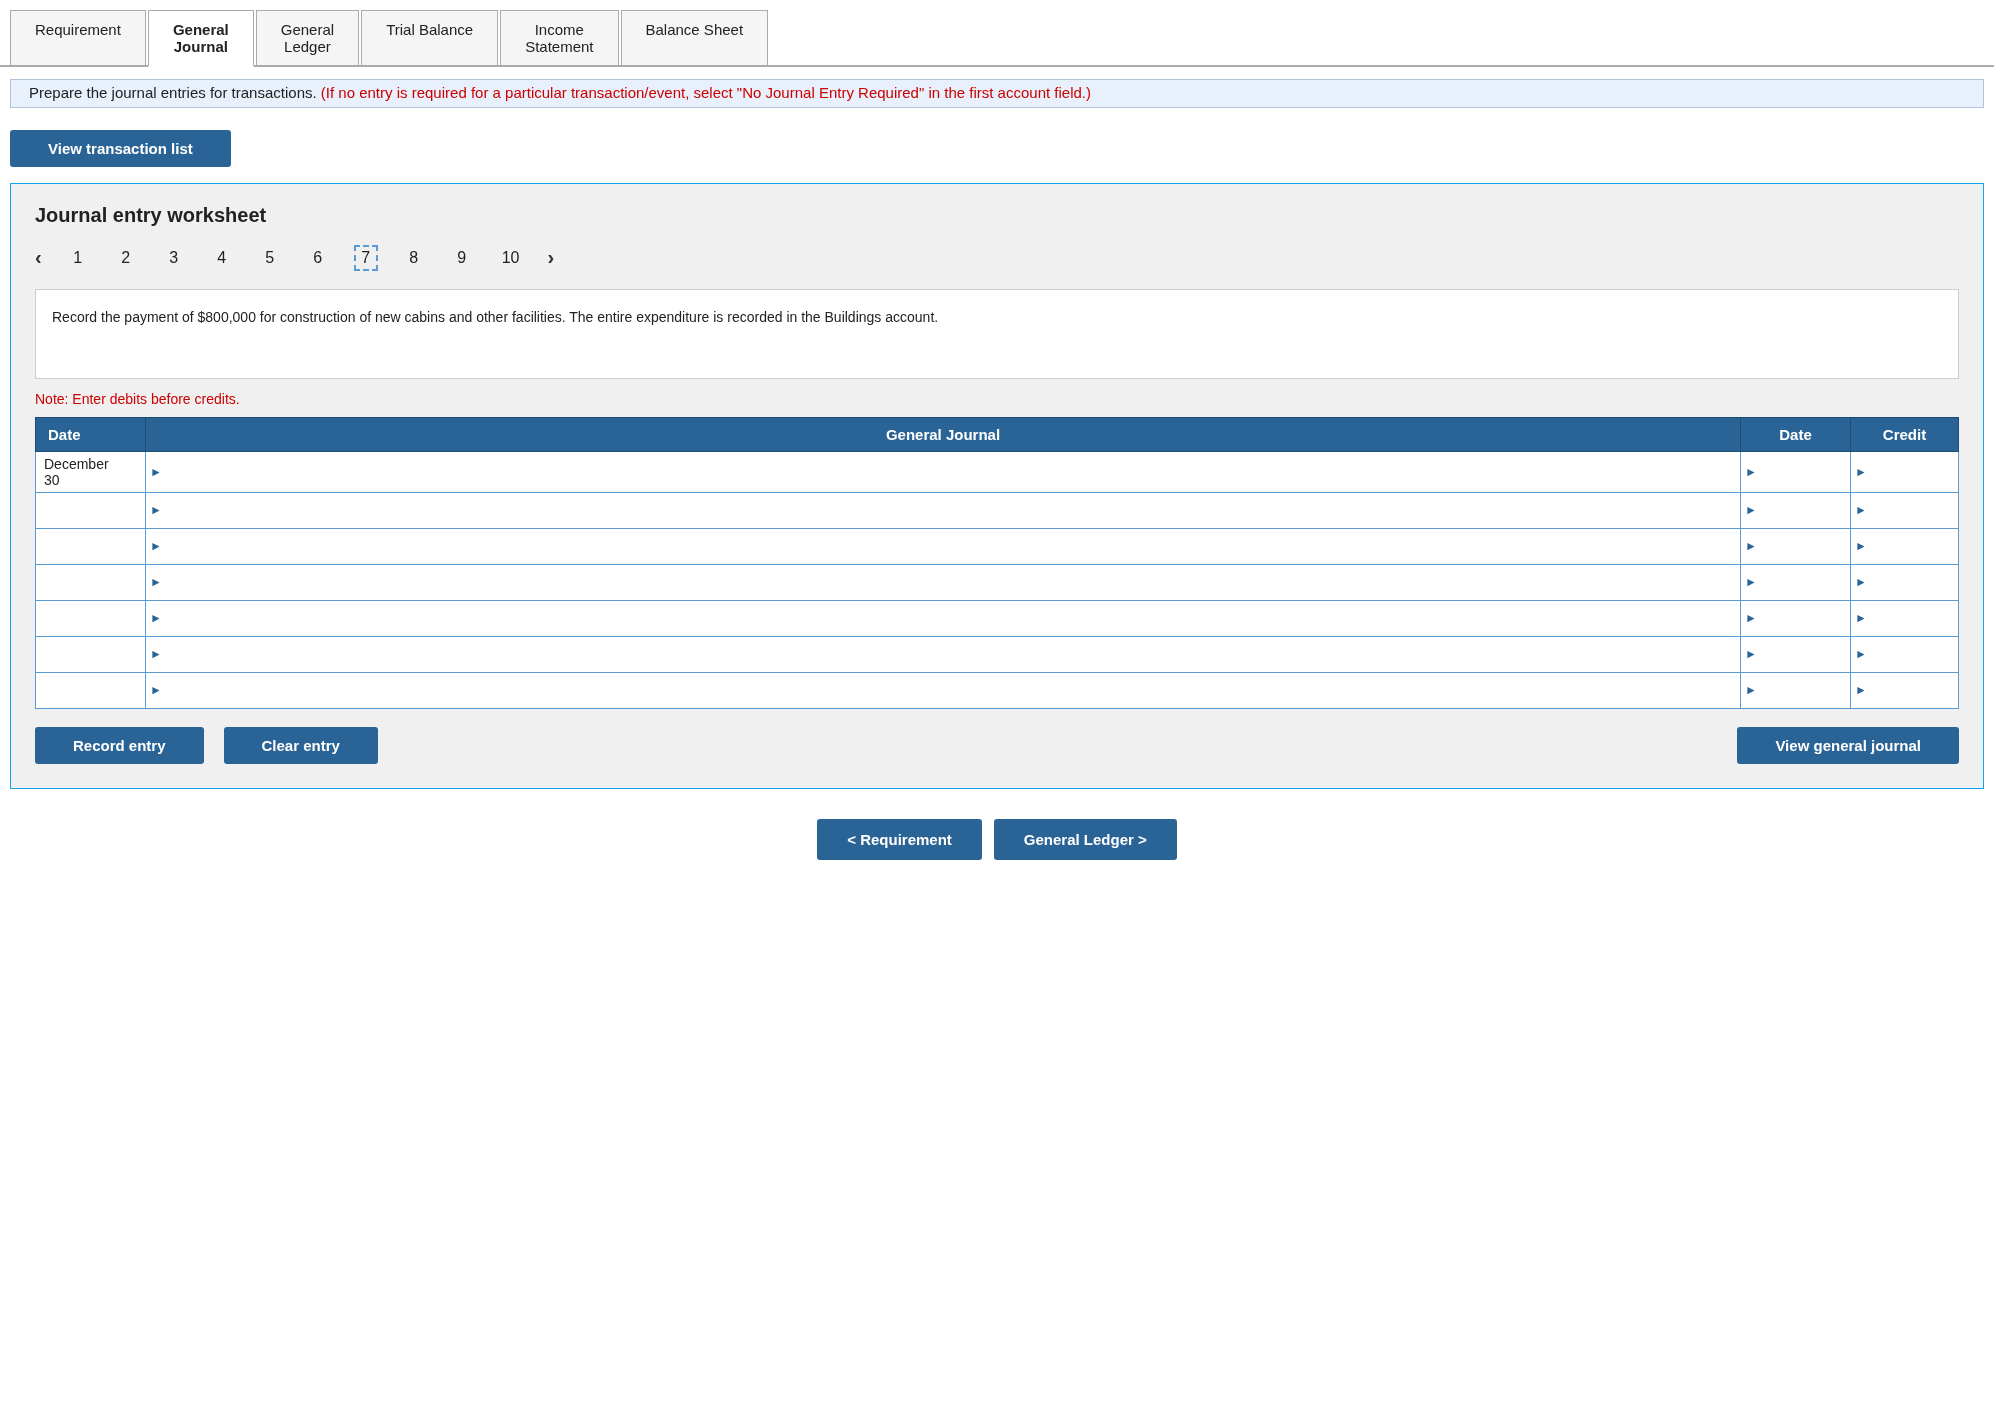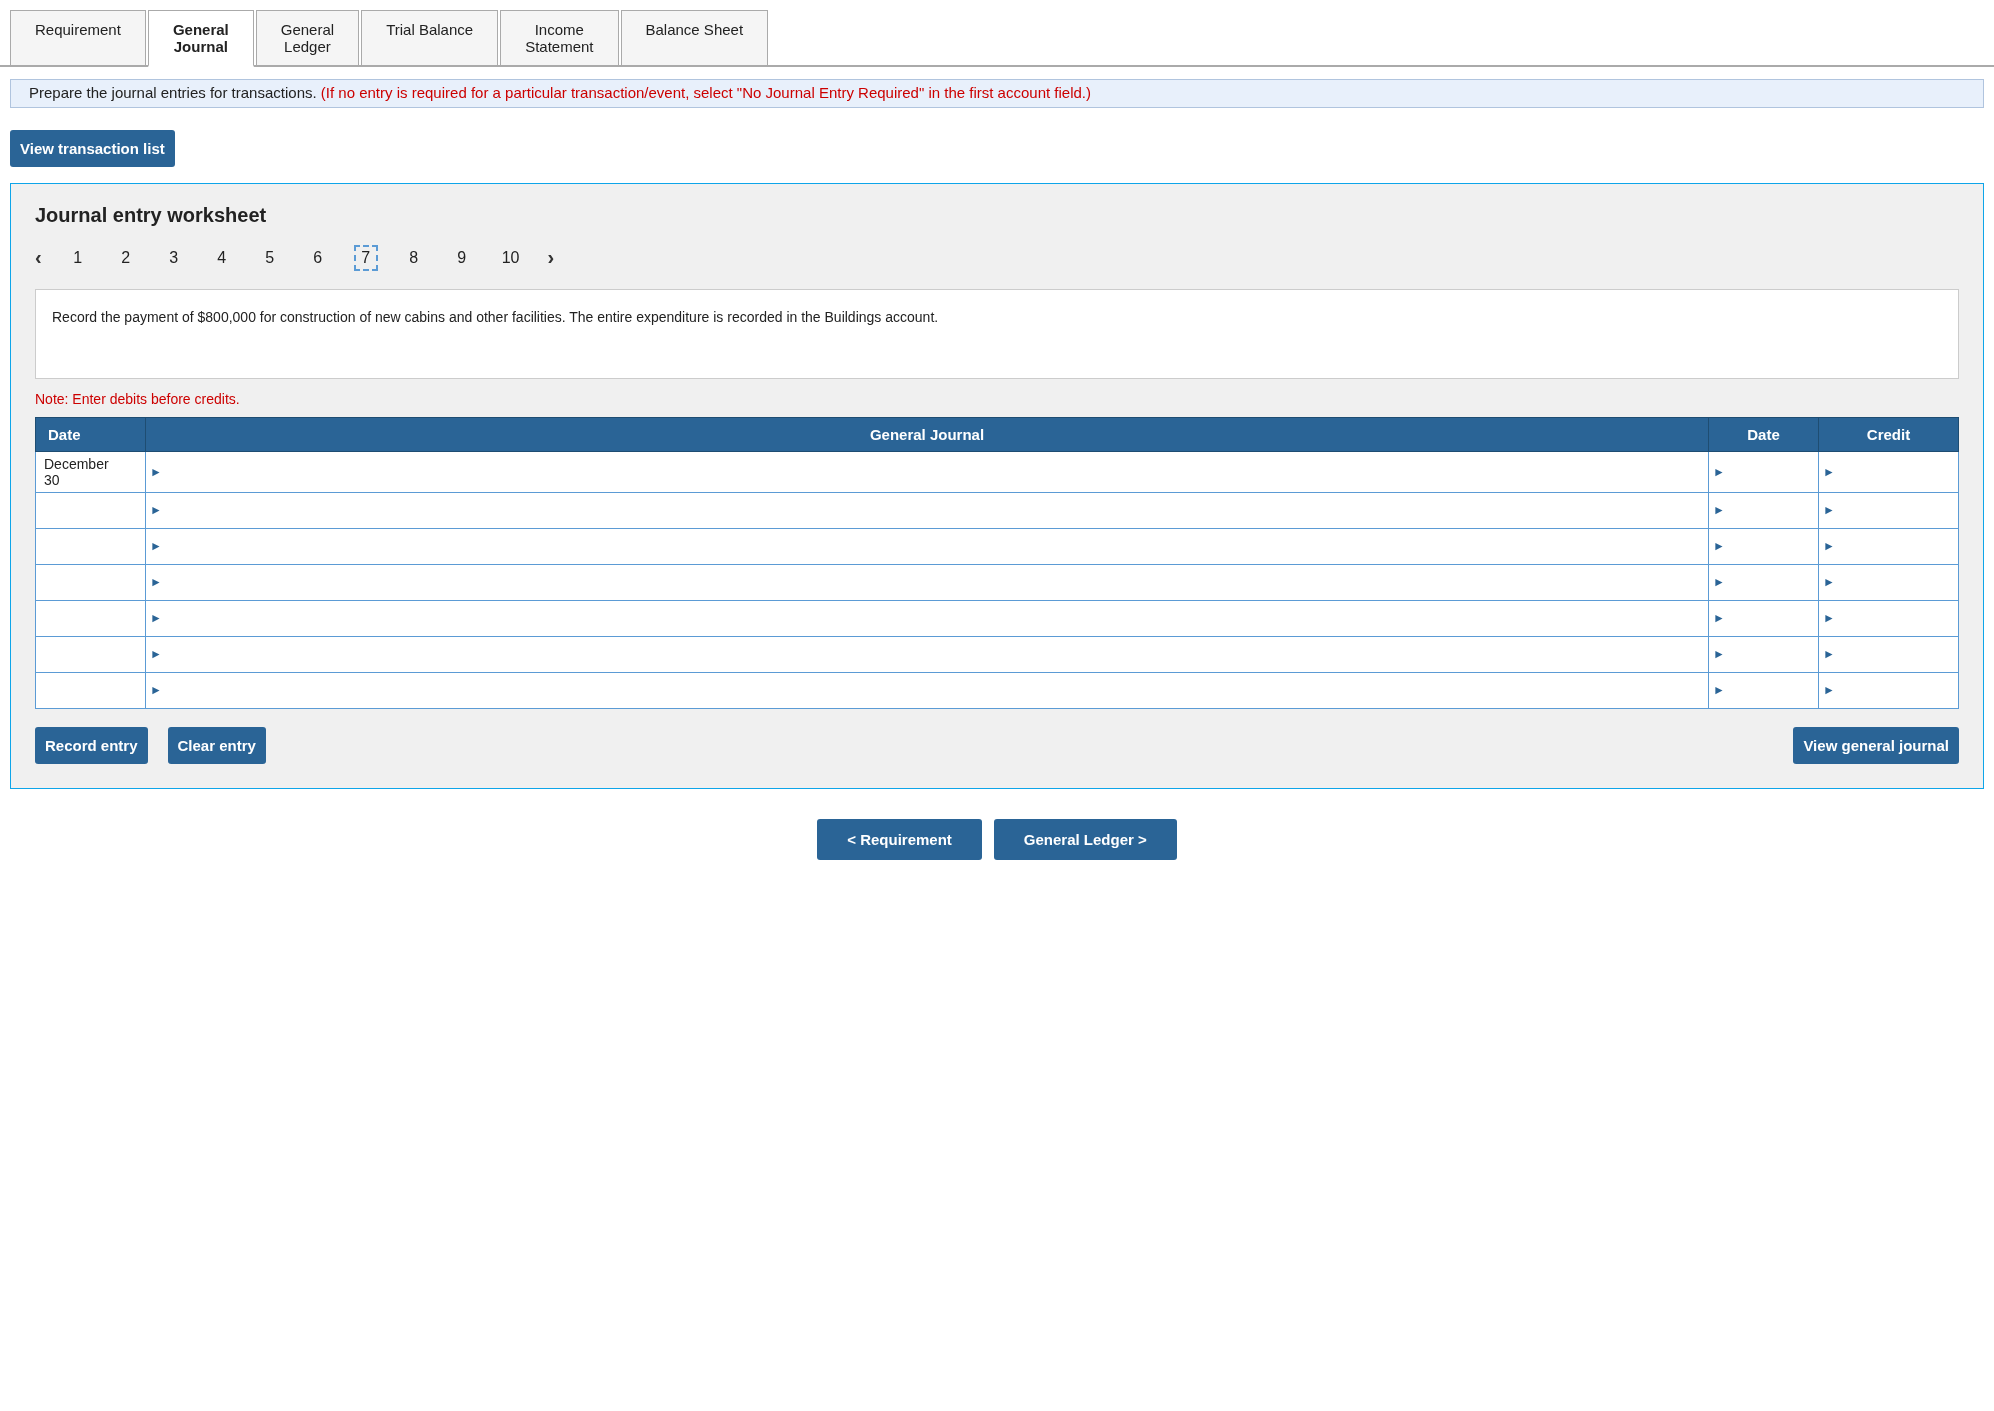--- a/index.html
+++ b/index.html
@@ -46,21 +46,21 @@
     }
     .instruction-box .red-text {
       color: #c00;
     }
 
     
     .btn-blue {
       background: #2a6496;
       color: #fff;
       border: none;
-      padding: 10px 10px;
+      padding: 10px 38px;
       font-size: 15px;
       cursor: pointer;
       border-radius: 3px;
       font-weight: bold;
     }
 
     .view-transaction-btn {
       margin: 10px 10px 16px 10px;
       display: inline-block;
     }
@@ -165,21 +165,21 @@
     .journal-table td .arrow-indicator {
       position: absolute;
       left: 4px;
       top: 50%;
       transform: translateY(-50%);
       color: #2a6496;
       font-size: 12px;
     }
     .col-journal { width: auto; }
     .col-debit { width: 110px; }
-    .col-credit { width: 140px; }
+    .col-credit { width: 108px; }
 
     
     .bottom-buttons {
       display: flex;
       gap: 20px;
       align-items: center;
     }
     .btn-view-journal {
       margin-left: auto;
     }

